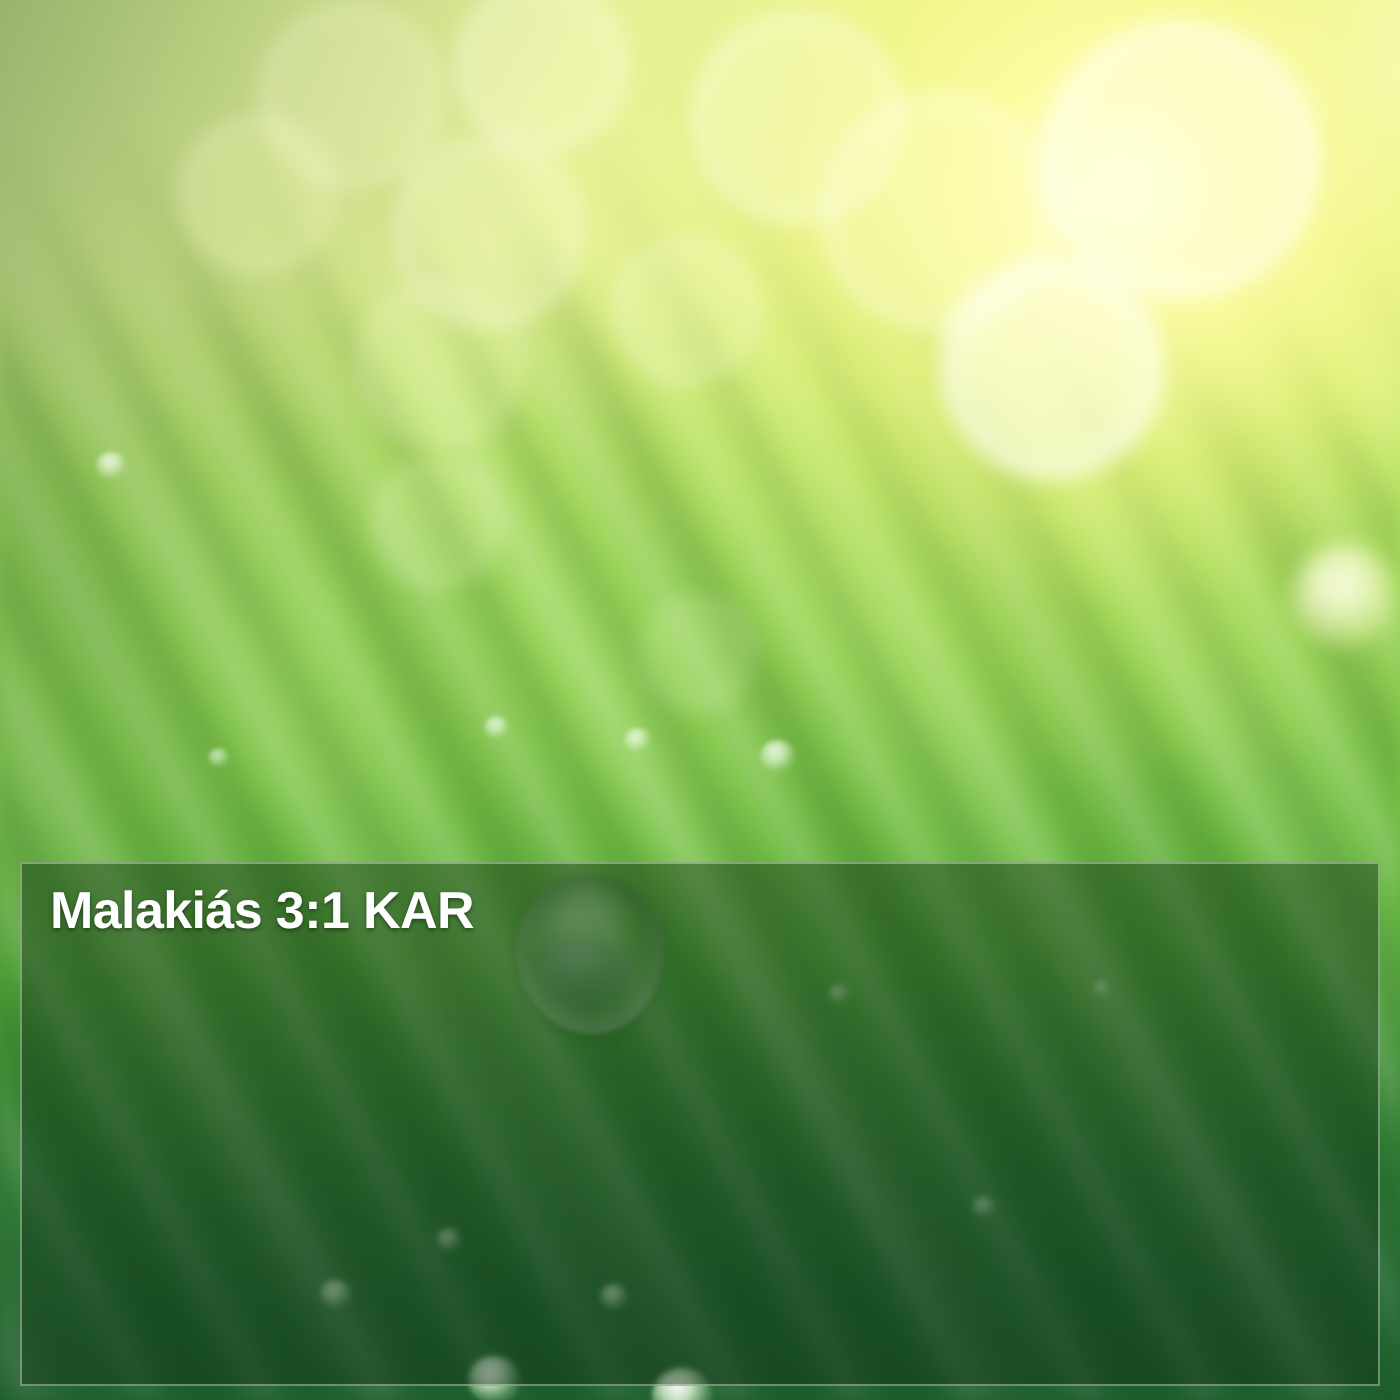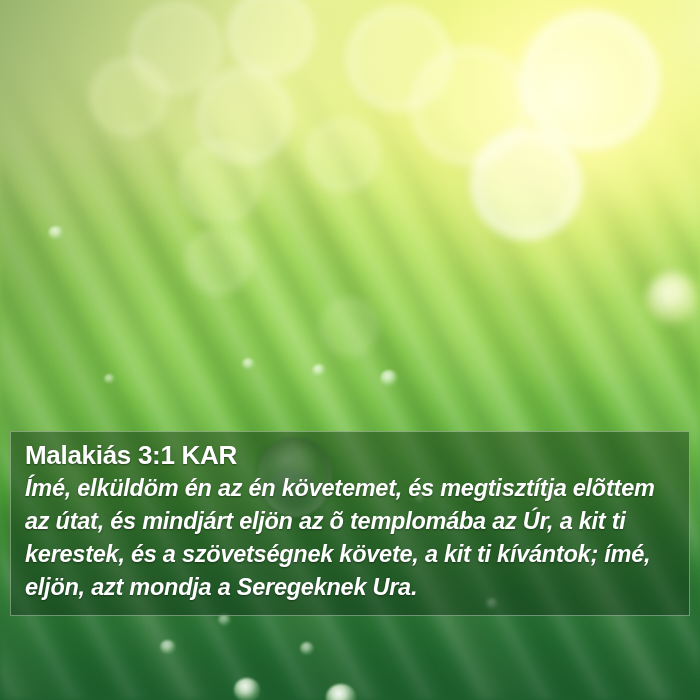--- a/index.html
+++ b/index.html
@@ -157,21 +157,21 @@
     filter: blur(1px);
     pointer-events: none;
   }
 
   
   .verse-overlay {
     position: absolute;
     left: 10px;
     top: 431px;
     width: 680px;
-    height: 185px;
+    height: 262px;
     box-sizing: border-box;
     background: rgba(18, 52, 24, 0.46);
     border: 1px solid rgba(226, 238, 222, 0.42);
     padding: 8px 14px 0 14px;
     backdrop-filter: blur(1px);
   }
   .verse-ref {
     margin: 0;
     color: #ffffff;
     font-size: 26px;
@@ -231,16 +231,15 @@
   <div class="dew" style="left:300px; top:642px; width:14px; height:13px; opacity:0.66;"></div>
   <div class="dew" style="left:234px; top:678px; width:26px; height:24px; opacity:0.95;"></div>
   <div class="dew" style="left:326px; top:684px; width:30px; height:28px; opacity:0.98;"></div>
   <div class="dew" style="left:486px; top:598px; width:12px; height:11px; opacity:0.50;"></div>
 
   <div class="droplet"></div>
   <div class="droplet-core"></div>
 
   <div class="verse-overlay">
     <p class="verse-ref">Malakiás 3:1 KAR</p>
-    <p class="verse-body">Ímé, elküldöm én az én követemet, és megtisztítja elõttem az útat, és mindjárt eljön az õ templomába az Úr, a kit ti kerestek, és a szövetségnek követe, a kit ti kívántok; ímé, eljön, azt mondja a Seregeknek Ura.</p>
   </div>
 
 </div>
 
 </body></html>

